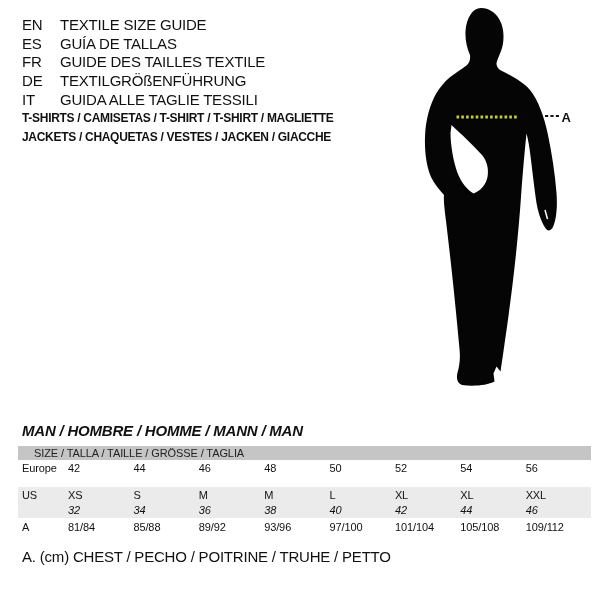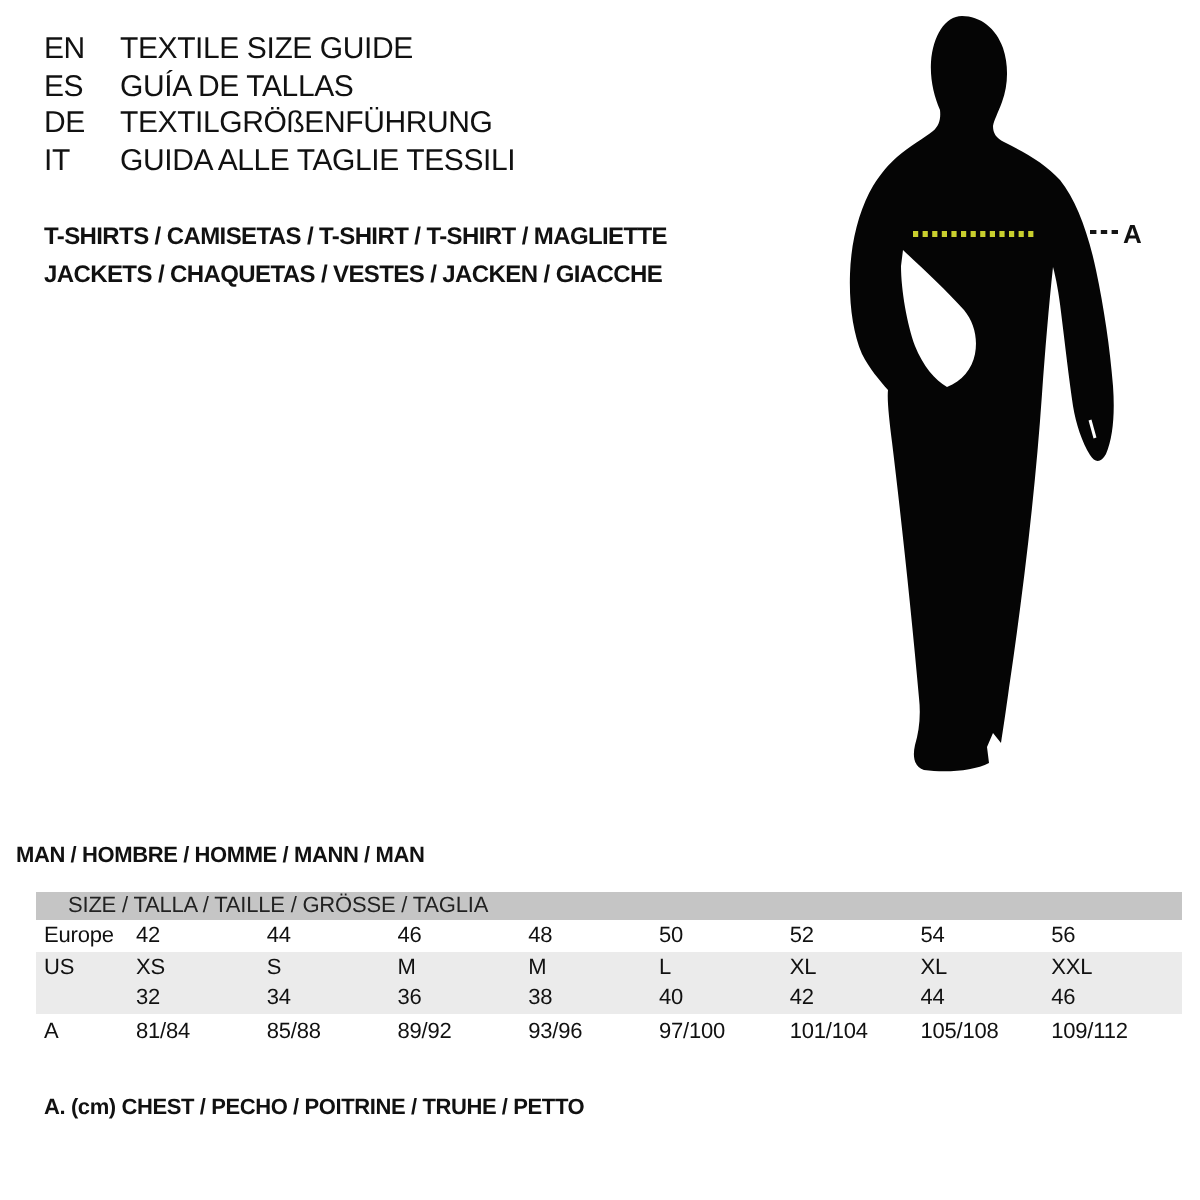--- a/index.html
+++ b/index.html
@@ -16,48 +16,52 @@
   .lang-code{width:38px;flex:0 0 38px;}
   .lang-text{white-space:nowrap;}
 
   
   .cats{left:22px;top:109px;font-size:12px;font-weight:700;line-height:19px;letter-spacing:-0.3px;white-space:nowrap;}
 
   
   .figure-svg{left:415px;top:0;width:165px;height:400px;}
 
   
-  .man-title{left:8px;top:422px;font-size:11px;font-weight:700;letter-spacing:-0.2px;white-space:nowrap;}
+  .man-title{left:22px;top:422px;font-size:15px;font-weight:700;letter-spacing:-0.2px;white-space:nowrap;font-style:italic;}
 
   
   .size-table{left:18px;top:446px;width:573px;font-size:11px;letter-spacing:-0.1px;}
   .t-header{height:14px;line-height:14px;background:#c5c5c5;color:#222;padding-left:16px;font-size:11px;}
   .t-row{display:grid;grid-template-columns:50px repeat(8,1fr);}
   .t-row.shaded{background:#ebebeb;}
   .t-row .cell{text-align:left;}
   .t-row .row-label{text-align:left;padding-left:4px;}
-  .r1{height:16px;line-height:17px;}
+  .r1{height:27px;line-height:17px;}
   .r2{height:16px;line-height:16px;}
-  .r3{height:15px;line-height:15px;}
+  .r3{height:15px;line-height:15px;font-style:italic;}
   .r4{height:18px;line-height:18px;}
 
   
-  .footnote{left:22px;top:548px;font-size:11px;font-weight:700;letter-spacing:-0.2px;white-space:nowrap;}
+  .footnote{left:22px;top:548px;font-size:15px;font-weight:400;letter-spacing:-0.2px;white-space:nowrap;}
 </style>
 </head>
 <body>
 
 <div class="abs langs">
   <div class="lang-row">
     <span class="lang-code">EN</span>
     <span class="lang-text">TEXTILE SIZE GUIDE</span>
   </div>
   <div class="lang-row">
     <span class="lang-code">ES</span>
     <span class="lang-text">GUÍA DE TALLAS</span>
+  </div>
+  <div class="lang-row">
+    <span class="lang-code">FR</span>
+    <span class="lang-text">GUIDE DES TAILLES TEXTILE</span>
   </div>
   <div class="lang-row">
     <span class="lang-code">DE</span>
     <span class="lang-text">TEXTILGRÖßENFÜHRUNG</span>
   </div>
   <div class="lang-row">
     <span class="lang-code">IT</span>
     <span class="lang-text">GUIDA ALLE TAGLIE TESSILI</span>
   </div>
 </div>

